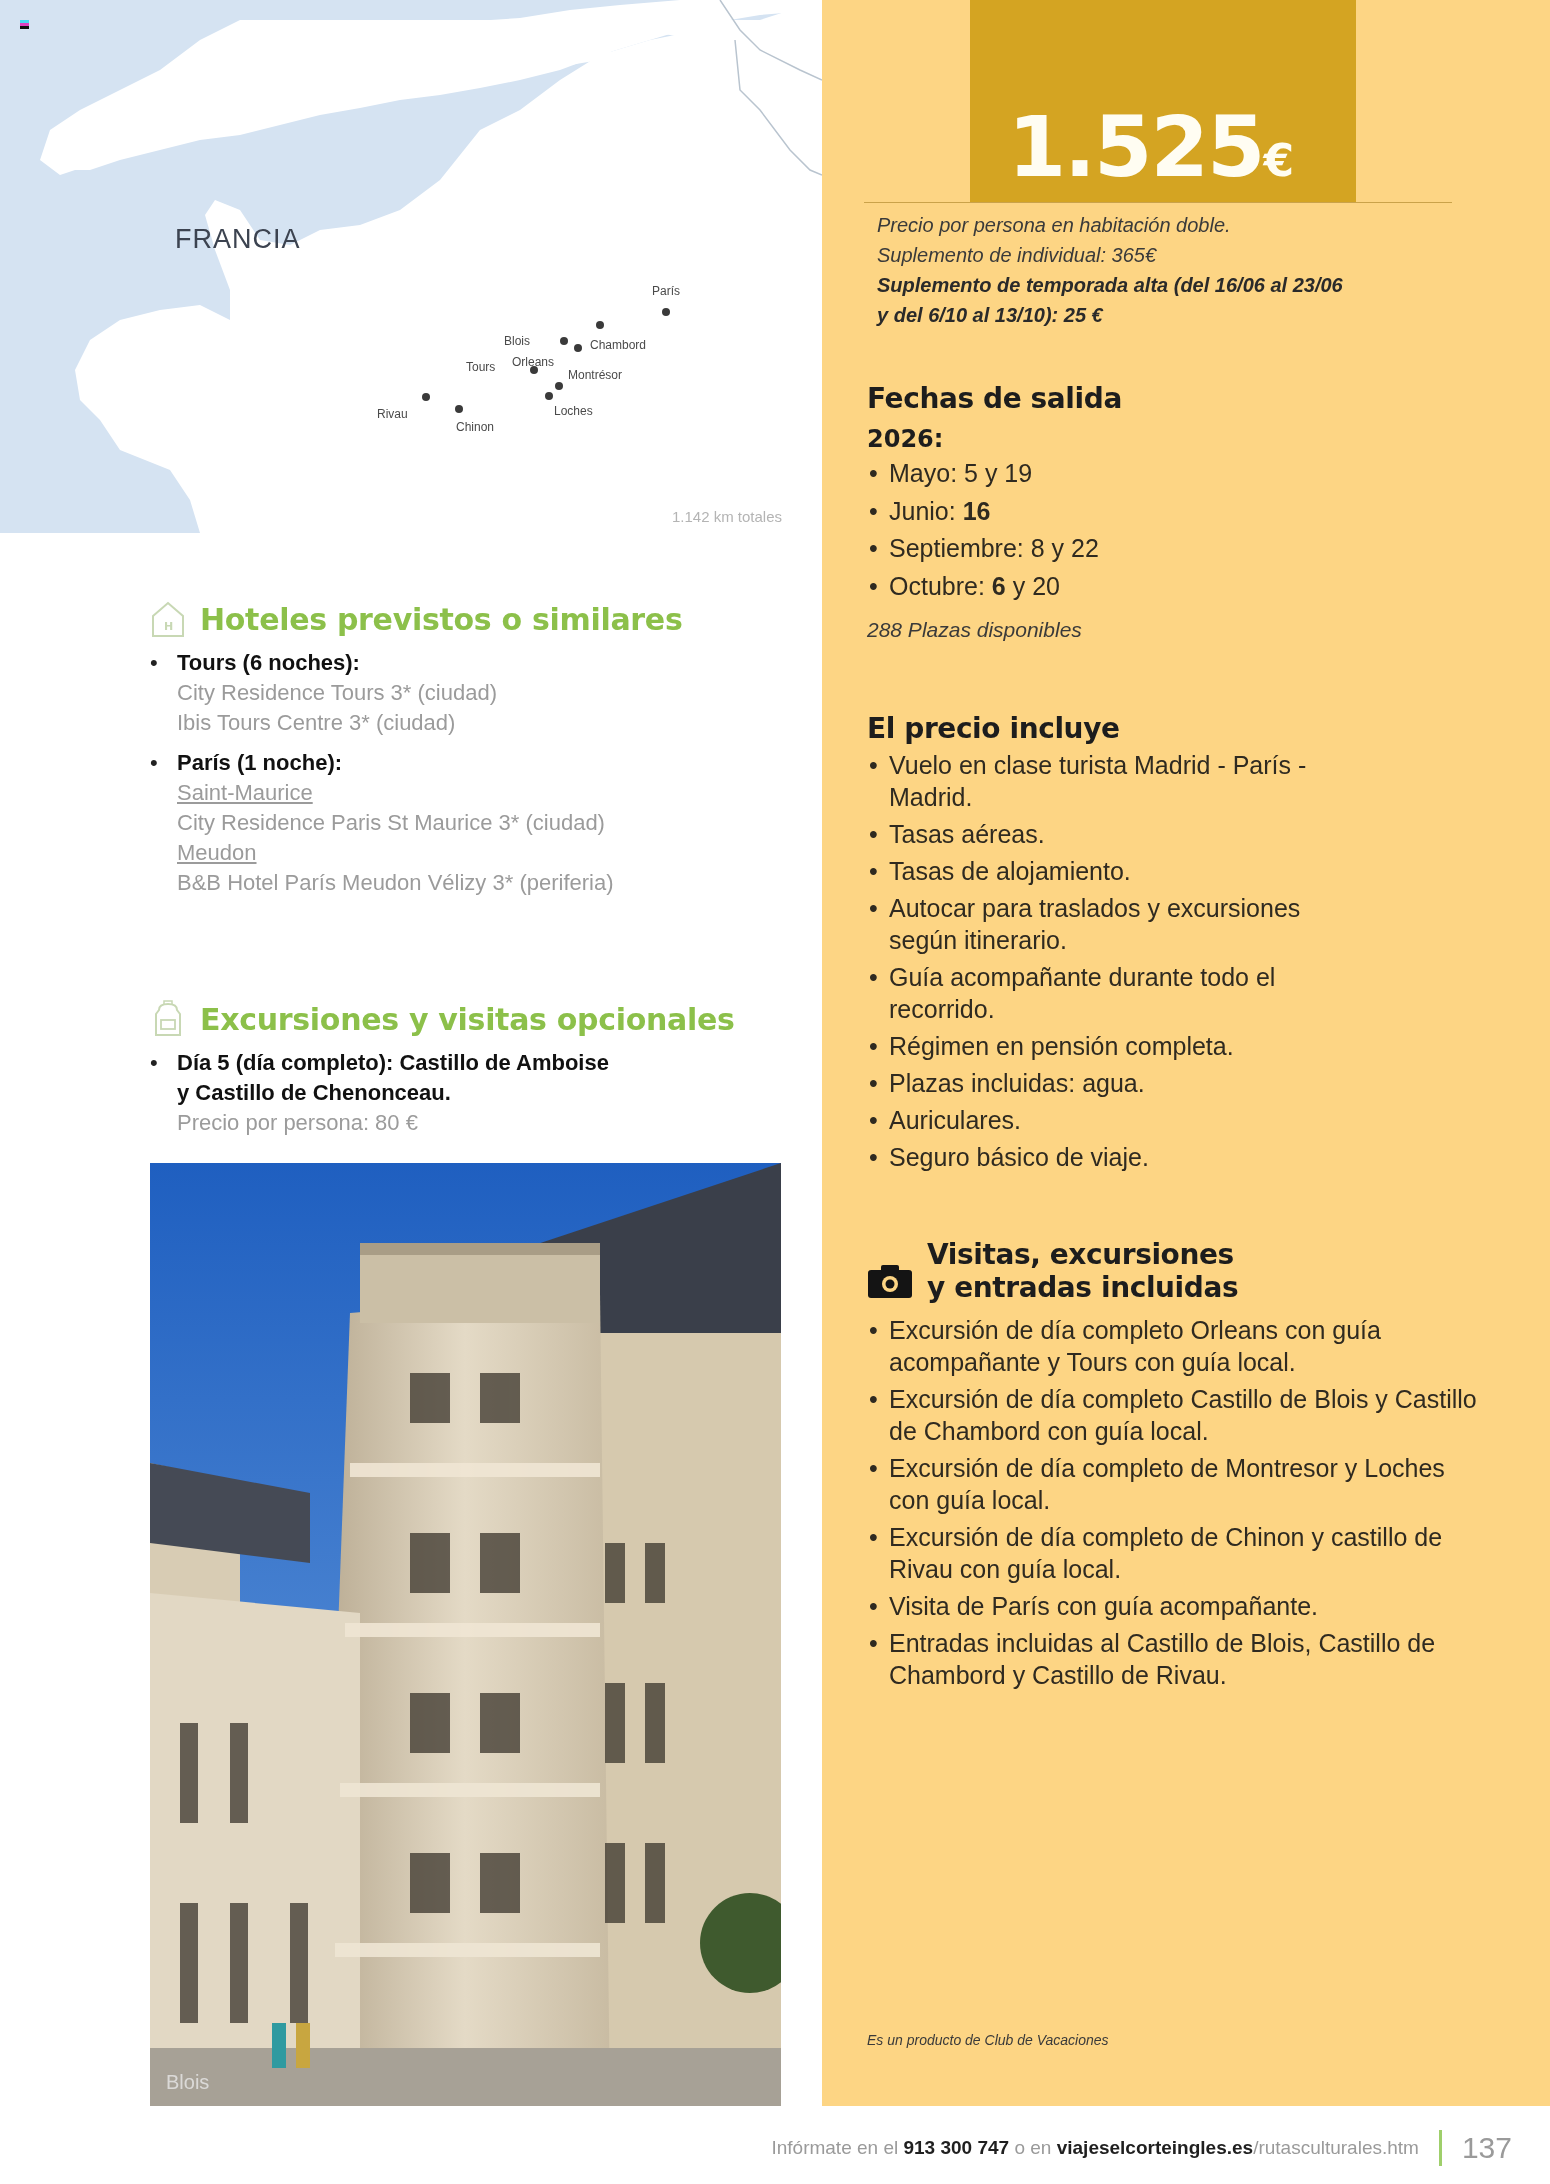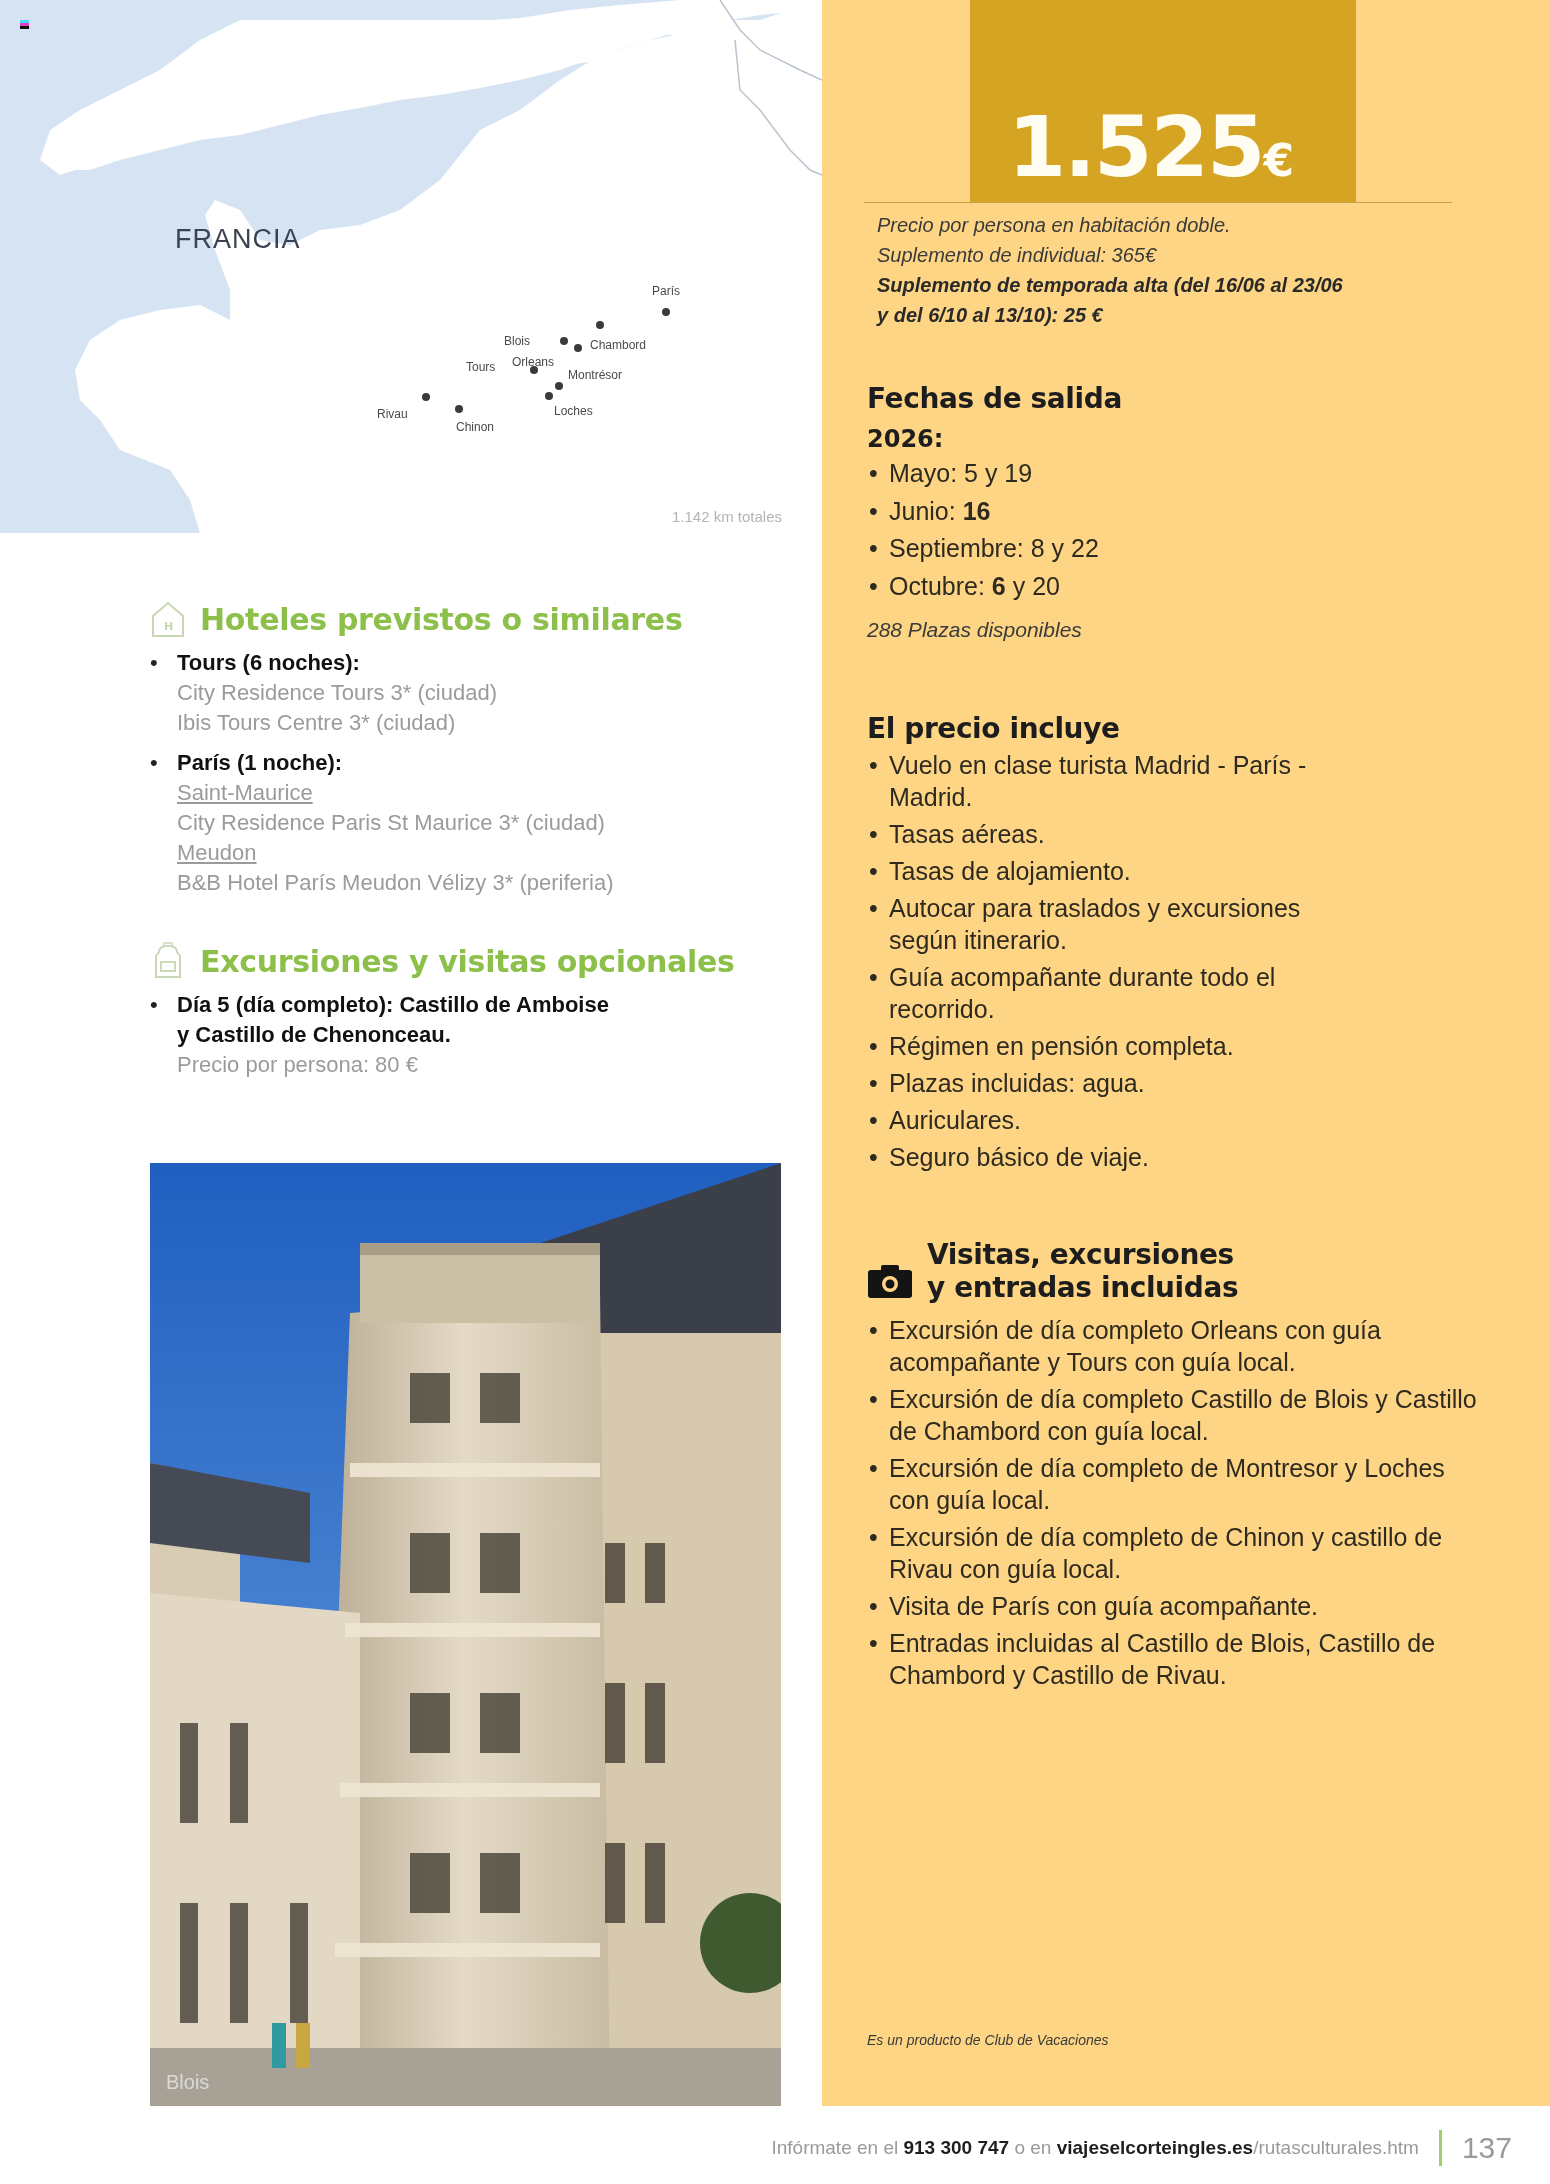--- a/index.html
+++ b/index.html
@@ -21,21 +21,21 @@
   .sec-title { display: flex; align-items: center; gap: 14px; color: #8cc04a; font-weight: bold; font-size: 30px; font-family: "DejaVu Sans", sans-serif; letter-spacing: -0.3px; }
   .sec-title .icon { width: 36px; height: 38px; }
   .h-list { list-style: none; margin-top: 10px; }
   .h-list li { position: relative; padding-left: 27px; font-size: 22px; line-height: 30px; }
   .h-list li::before { content: "•"; position: absolute; left: 0; top: 0; color: #222; font-size: 22px; }
   .h-list .strong { font-weight: bold; color: #111; display: block; }
   .h-list .sub { display: block; color: #9b9b9b; }
   .h-list .sub.link { text-decoration: underline; }
   .h-list li + li { margin-top: 10px; }
 
-  .excursions { position: absolute; left: 150px; top: 942px; width: 680px; }
+  .excursions { position: absolute; left: 150px; top: 1000px; width: 680px; }
 
   
   .photo { position: absolute; left: 150px; top: 1163px; width: 631px; height: 943px; overflow: hidden; background: #2f6fc8; }
   .photo .caption { position: absolute; left: 16px; bottom: 12px; color: #e8e8e8; font-size: 20px; opacity: 0.8; }
 
   
   .panel { position: absolute; left: 822px; top: 0; width: 728px; height: 2106px; background: #fdd584; }
   .price-box { position: absolute; left: 148px; top: 0; width: 386px; height: 202px; background: #d4a422; }
   .price-box .price { position: absolute; right: 62px; bottom: 6px; color: #fffdf2; font-weight: bold; font-size: 84px; font-family: "DejaVu Sans", sans-serif; letter-spacing: -2px; }
   .price-box .price .cur { font-size: 44px; letter-spacing: 0; }

